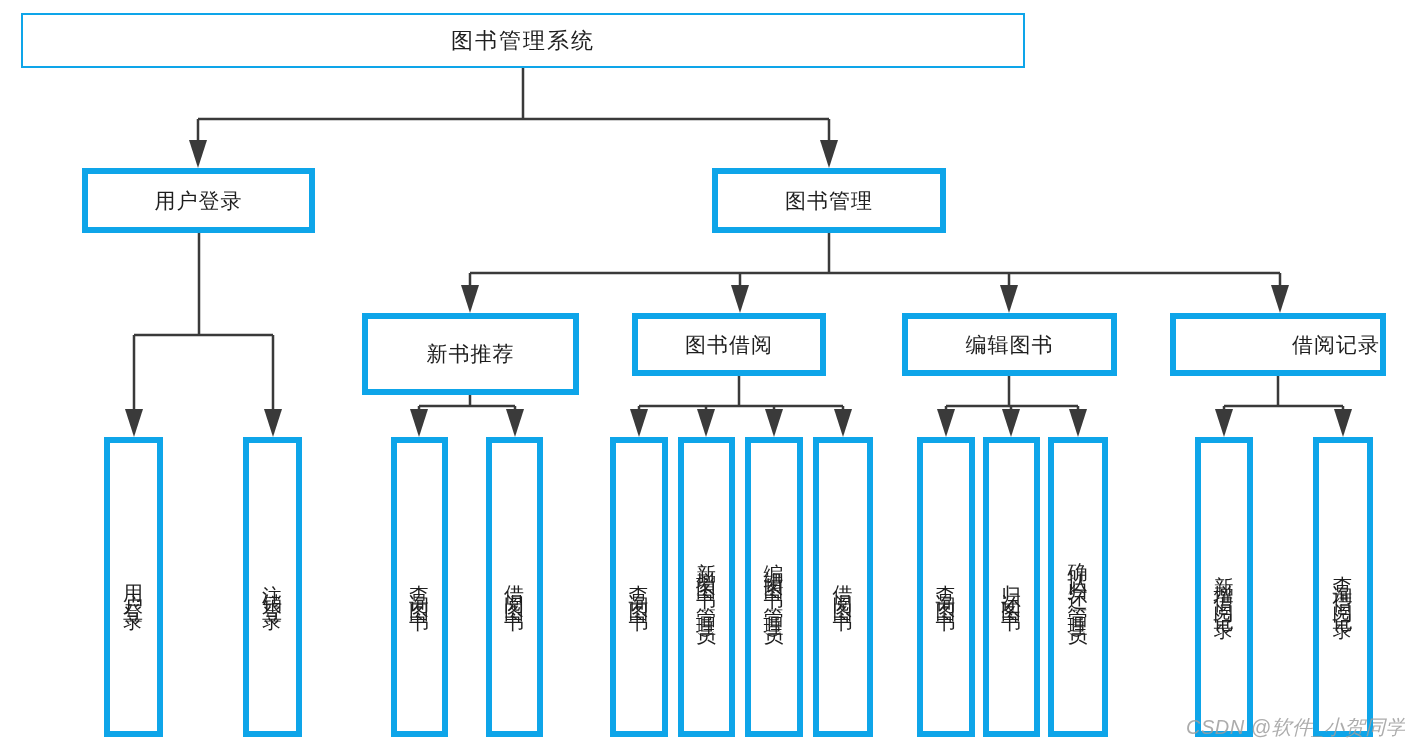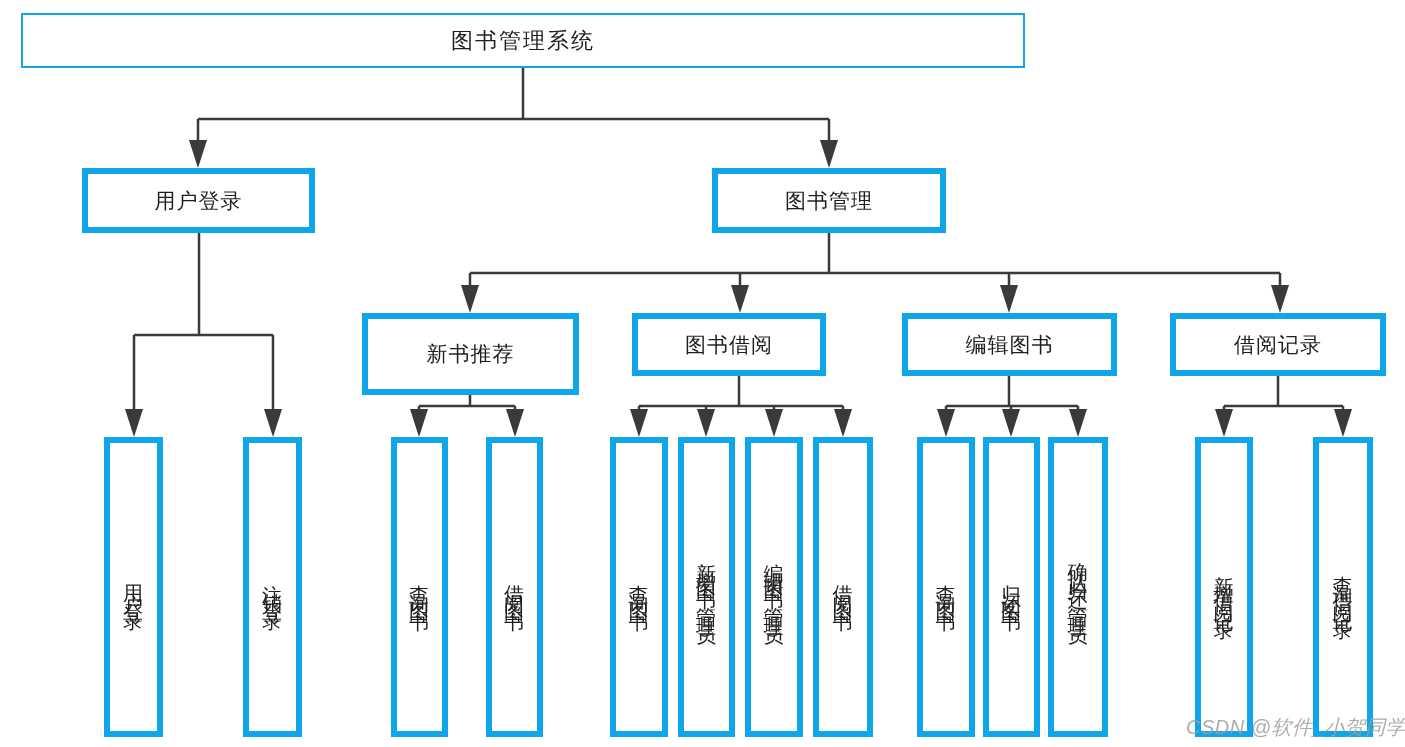--- a/index.html
+++ b/index.html
@@ -34,21 +34,21 @@
     border-width: 2px;
     font-size: 22px;
     letter-spacing: 2px;
   }
   .lvl-box { font-size: 21px; letter-spacing: 1px; }
   .b-user-login   { left: 82px;  top: 168px; width: 233px; height: 65px; }
   .b-book-mgmt    { left: 712px; top: 168px; width: 234px; height: 65px; }
   .b-new-rec      { left: 362px; top: 313px; width: 217px; height: 82px; }
   .b-book-borrow  { left: 632px; top: 313px; width: 194px; height: 63px; }
   .b-cur-borrow   { left: 902px; top: 313px; width: 215px; height: 63px; }
-  .b-borrow-rec   { left: 1170px; top: 313px; width: 216px; height: 63px; }
+  .b-borrow-rec   { left: 1170px; top: 313px; width: 216px; height: 63px; justify-content: flex-end; }
   .leaf {
     top: 437px; height: 300px;
     font-size: 20px;
   }
   .leaf span {
     writing-mode: vertical-rl;
     text-orientation: mixed;
     letter-spacing: 9px;
     line-height: 1;
     white-space: nowrap;

